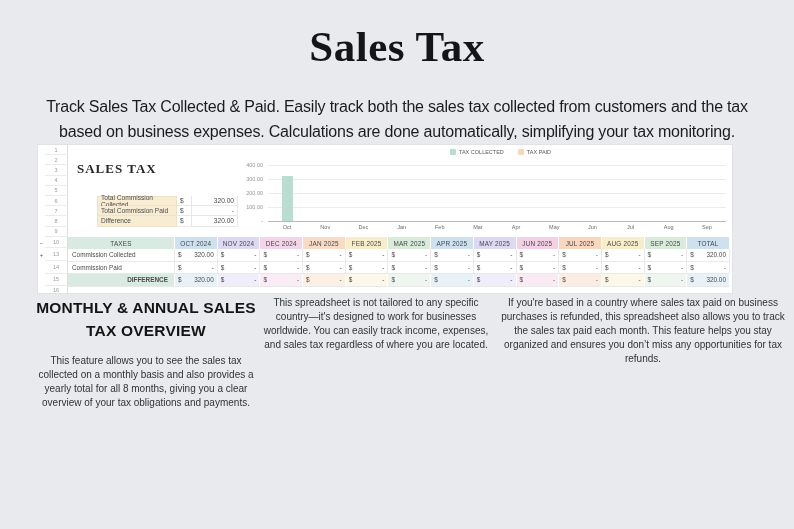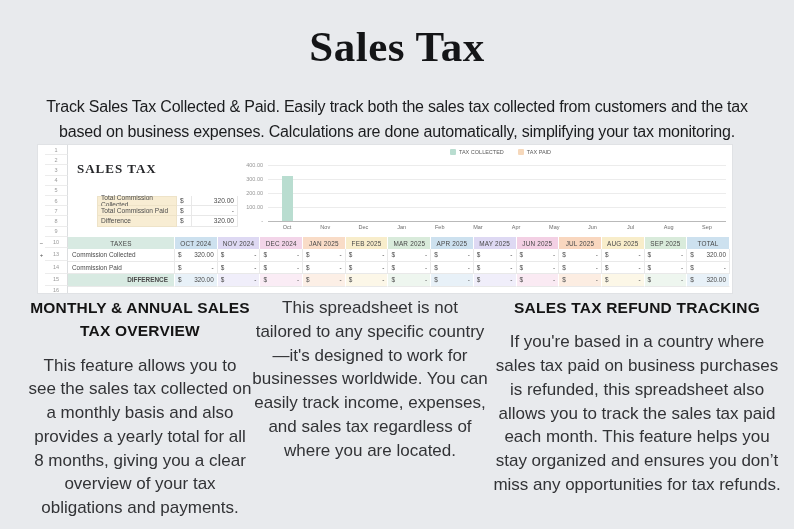--- a/index.html
+++ b/index.html
@@ -45,24 +45,24 @@
   .m-hcell{display:flex;align-items:center;justify-content:center;border-right:1px solid #fff;
     color:#474747;letter-spacing:.2px}
   .m-row{display:flex;height:12.6px}
   .m-label{width:107px;display:flex;align-items:center;padding-left:4px;border-bottom:1px solid #e9e9e9;border-right:1px solid #e9e9e9;background:#fff}
   .m-cell{display:flex;align-items:center;justify-content:space-between;padding:0 3px;
     border-bottom:1px solid #e9e9e9;border-right:1px solid #e9e9e9;background:#fff}
   .m-row.diff .m-label{justify-content:flex-end;padding-right:6px;font-weight:700;border-right:1px solid #fff}
   .m-row.diff .m-cell{border-right:1px solid #fff}
 
   
-  .features{position:absolute;top:296px;left:28px;width:758px;display:flex;justify-content:space-between}
+  .features{position:absolute;top:296px;left:34px;width:758px;display:flex;justify-content:space-between}
   .feature{text-align:center}
   .feature h2{font-size:15.5px;font-weight:700;line-height:1.5;letter-spacing:.2px;color:#141414;margin-bottom:11px}
-  .feature p{font-size:17px;line-height:1.4;color:#323336}
+  .feature p{font-size:10px;line-height:1.4;color:#323336}
   .f1{width:224px}.f2{width:236px}.f3{width:298px}
 </style>
 </head>
 <body>
 
 <div class="page-title">Sales Tax</div>
 
 <p class="intro"><b>Track Sales Tax Collected &amp; Paid.</b><span> Easily track both the sales tax collected from customers and the tax based on business expenses. Calculations are done automatically, simplifying your tax monitoring.</span></p>
 
 <div class="sheet">
@@ -364,16 +364,15 @@
 
 <div class="features">
   <div class="feature f1">
     <h2>MONTHLY &amp; ANNUAL SALES TAX OVERVIEW</h2>
     <p>This feature allows you to see the sales tax collected on a monthly basis and also provides a yearly total for all 8 months, giving you a clear overview of your tax obligations and payments.</p>
   </div>
   <div class="feature f2">
     <p>This spreadsheet is not tailored to any specific country—it's designed to work for businesses worldwide. You can easily track income, expenses, and sales tax regardless of where you are located.</p>
   </div>
   <div class="feature f3">
-    <h2>SALES TAX REFUND TRACKING</h2>
     <p>If you're based in a country where sales tax paid on business purchases is refunded, this spreadsheet also allows you to track the sales tax paid each month. This feature helps you stay organized and ensures you don’t miss any opportunities for tax refunds.</p>
   </div>
 </div>
 
 </body></html>

